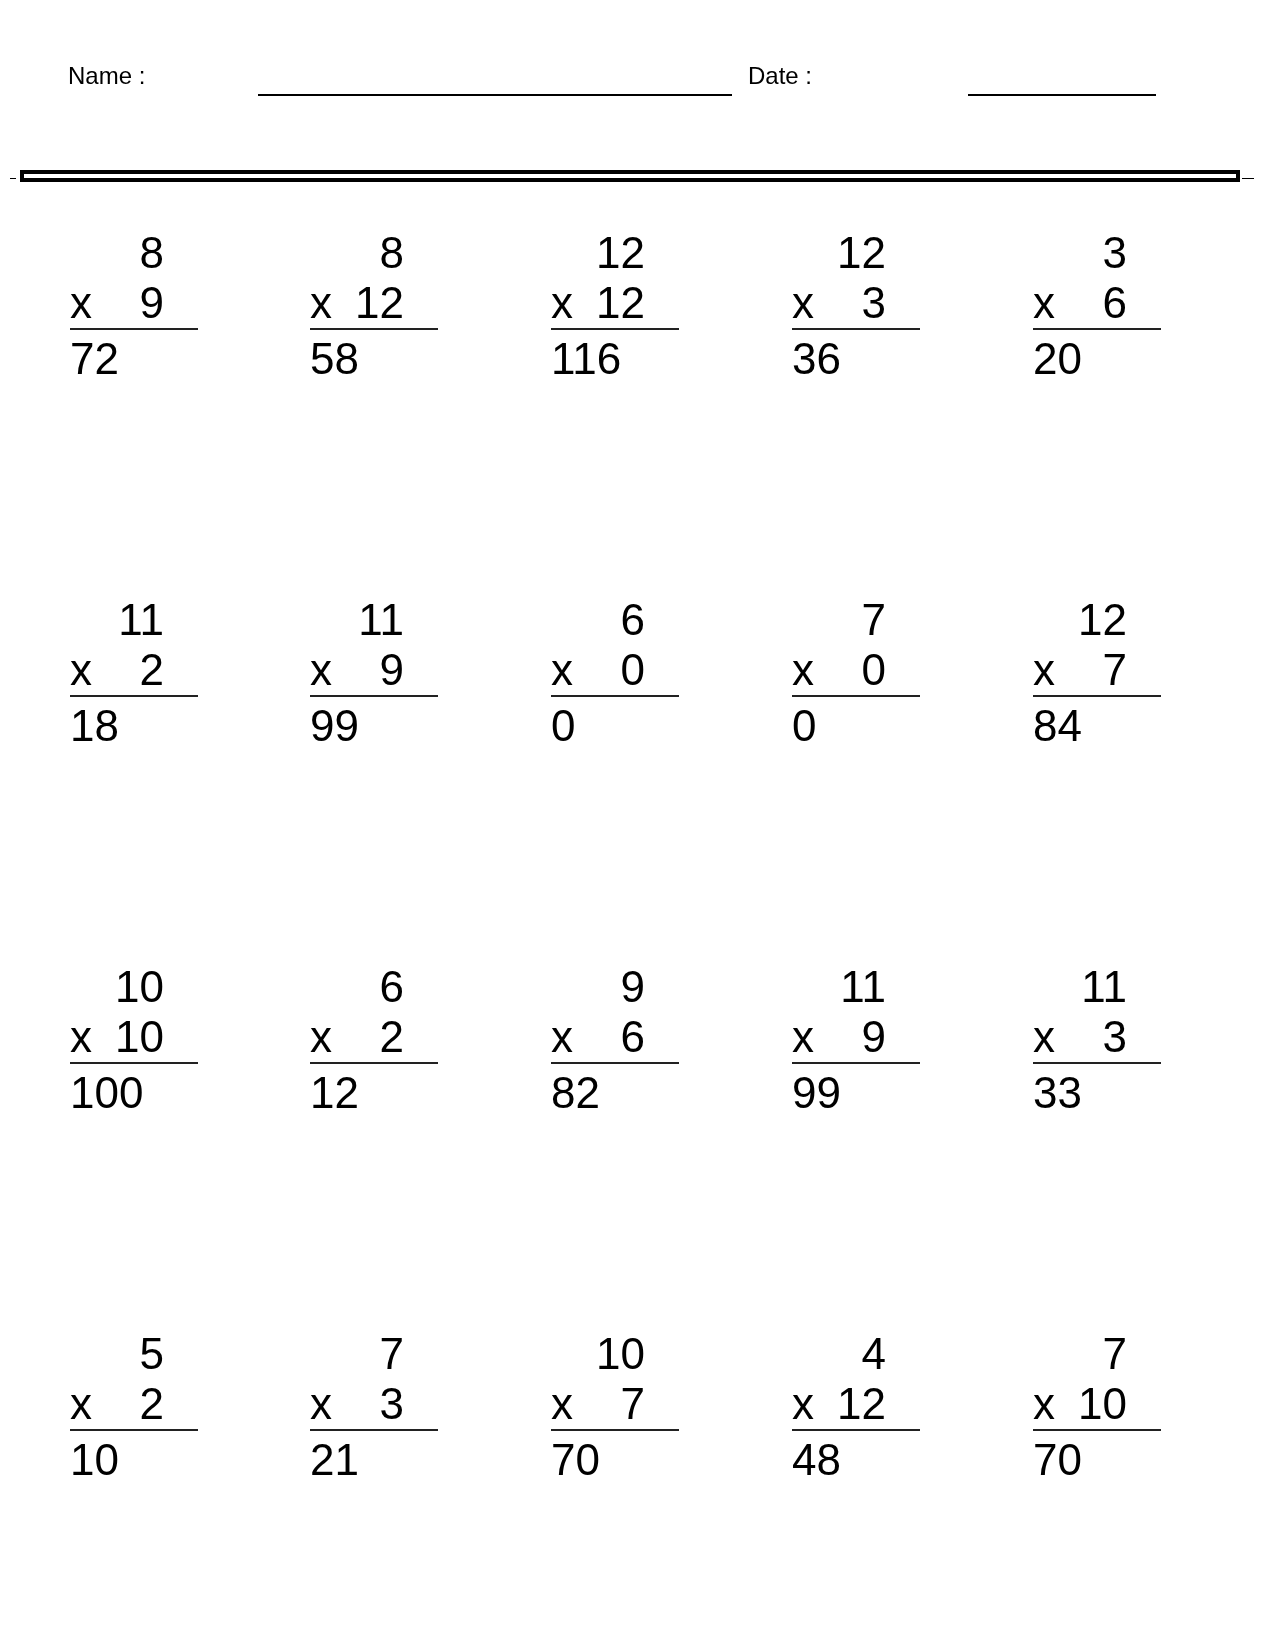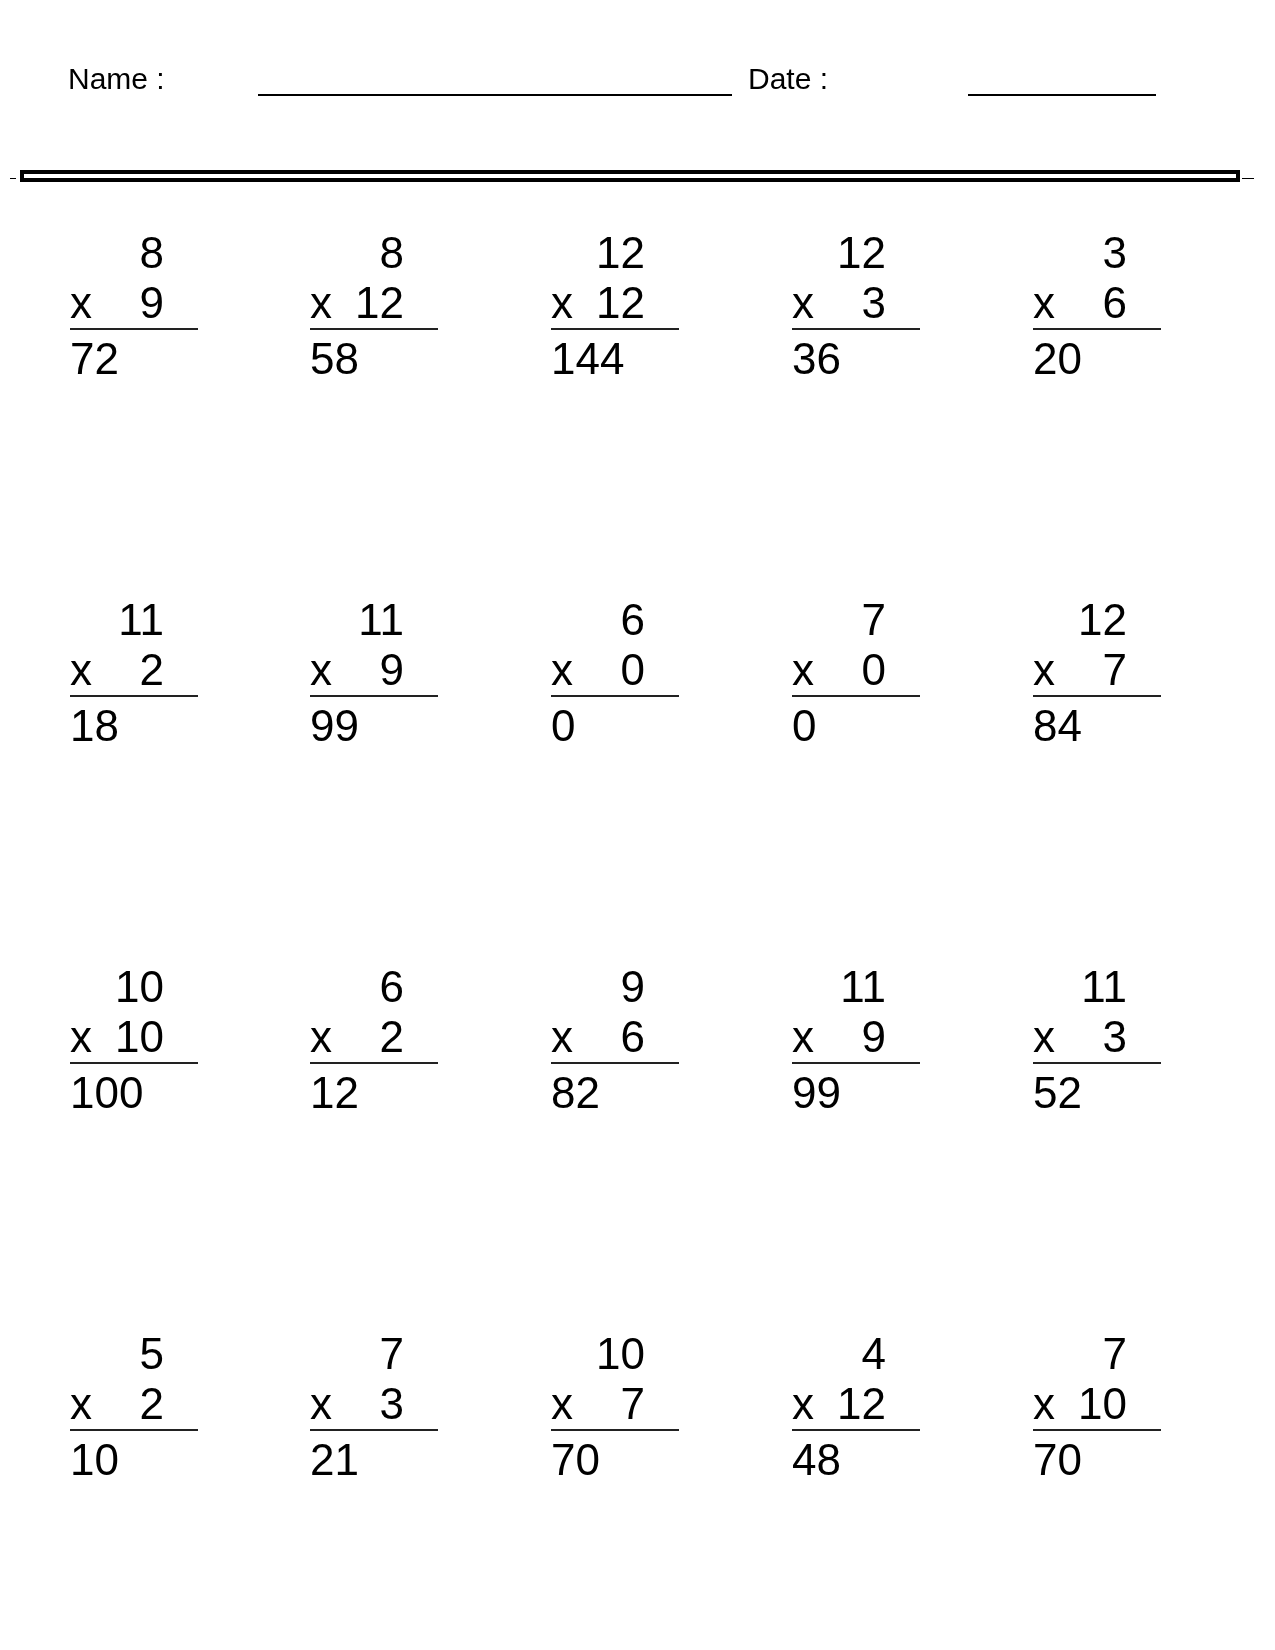--- a/index.html
+++ b/index.html
@@ -1,18 +1,18 @@
 <!DOCTYPE html>
 <html><head>
 <meta charset="utf-8">
 <style>
   html, body { margin: 0; padding: 0; background: #ffffff; }
   body { width: 1275px; height: 1650px; position: relative; overflow: hidden;
          font-family: "Liberation Sans", sans-serif; color: #000; }
-  .header-label { position: absolute; font-size: 30px; top: 62px; }
+  .header-label { position: absolute; font-size: 24px; top: 62px; }
   .blank-line { position: absolute; height: 2px; background: #000; top: 94px; }
   .rule-wrap { position: absolute; left: 20px; top: 170px; width: 1220px; height: 12px;
                border: 4px solid #000; box-sizing: border-box; }
   .tick { position: absolute; height: 1px; background: #000; top: 178px; }
   .problem { position: absolute; width: 128px; font-size: 44px; line-height: 50px; }
   .problem .top { text-align: right; padding-right: 34px; height: 50px; }
   .problem .mid { position: relative; height: 50px; border-bottom: 2px solid #222; }
   .problem .mid .op { position: absolute; left: 0; top: 0; }
   .problem .mid .num { position: absolute; right: 34px; top: 0; }
   .problem .ans { text-align: left; padding-right: 34px; height: 56px; line-height: 58px; }
@@ -45,21 +45,21 @@
         <span class="num">12</span>
       </div>
       <div class="ans">58</div>
     </div>
     <div class="problem" style="left: 551px; top: 228px;">
       <div class="top">12</div>
       <div class="mid">
         <span class="op">x</span>
         <span class="num">12</span>
       </div>
-      <div class="ans">144</div>
+      <div class="ans">116</div>
     </div>
     <div class="problem" style="left: 792px; top: 228px;">
       <div class="top">12</div>
       <div class="mid">
         <span class="op">x</span>
         <span class="num">3</span>
       </div>
       <div class="ans">36</div>
     </div>
     <div class="problem" style="left: 1033px; top: 228px;">
@@ -141,21 +141,21 @@
         <span class="num">9</span>
       </div>
       <div class="ans">99</div>
     </div>
     <div class="problem" style="left: 1033px; top: 962px;">
       <div class="top">11</div>
       <div class="mid">
         <span class="op">x</span>
         <span class="num">3</span>
       </div>
-      <div class="ans">52</div>
+      <div class="ans">33</div>
     </div>
     <div class="problem" style="left: 70px; top: 1329px;">
       <div class="top">5</div>
       <div class="mid">
         <span class="op">x</span>
         <span class="num">2</span>
       </div>
       <div class="ans">10</div>
     </div>
     <div class="problem" style="left: 310px; top: 1329px;">

